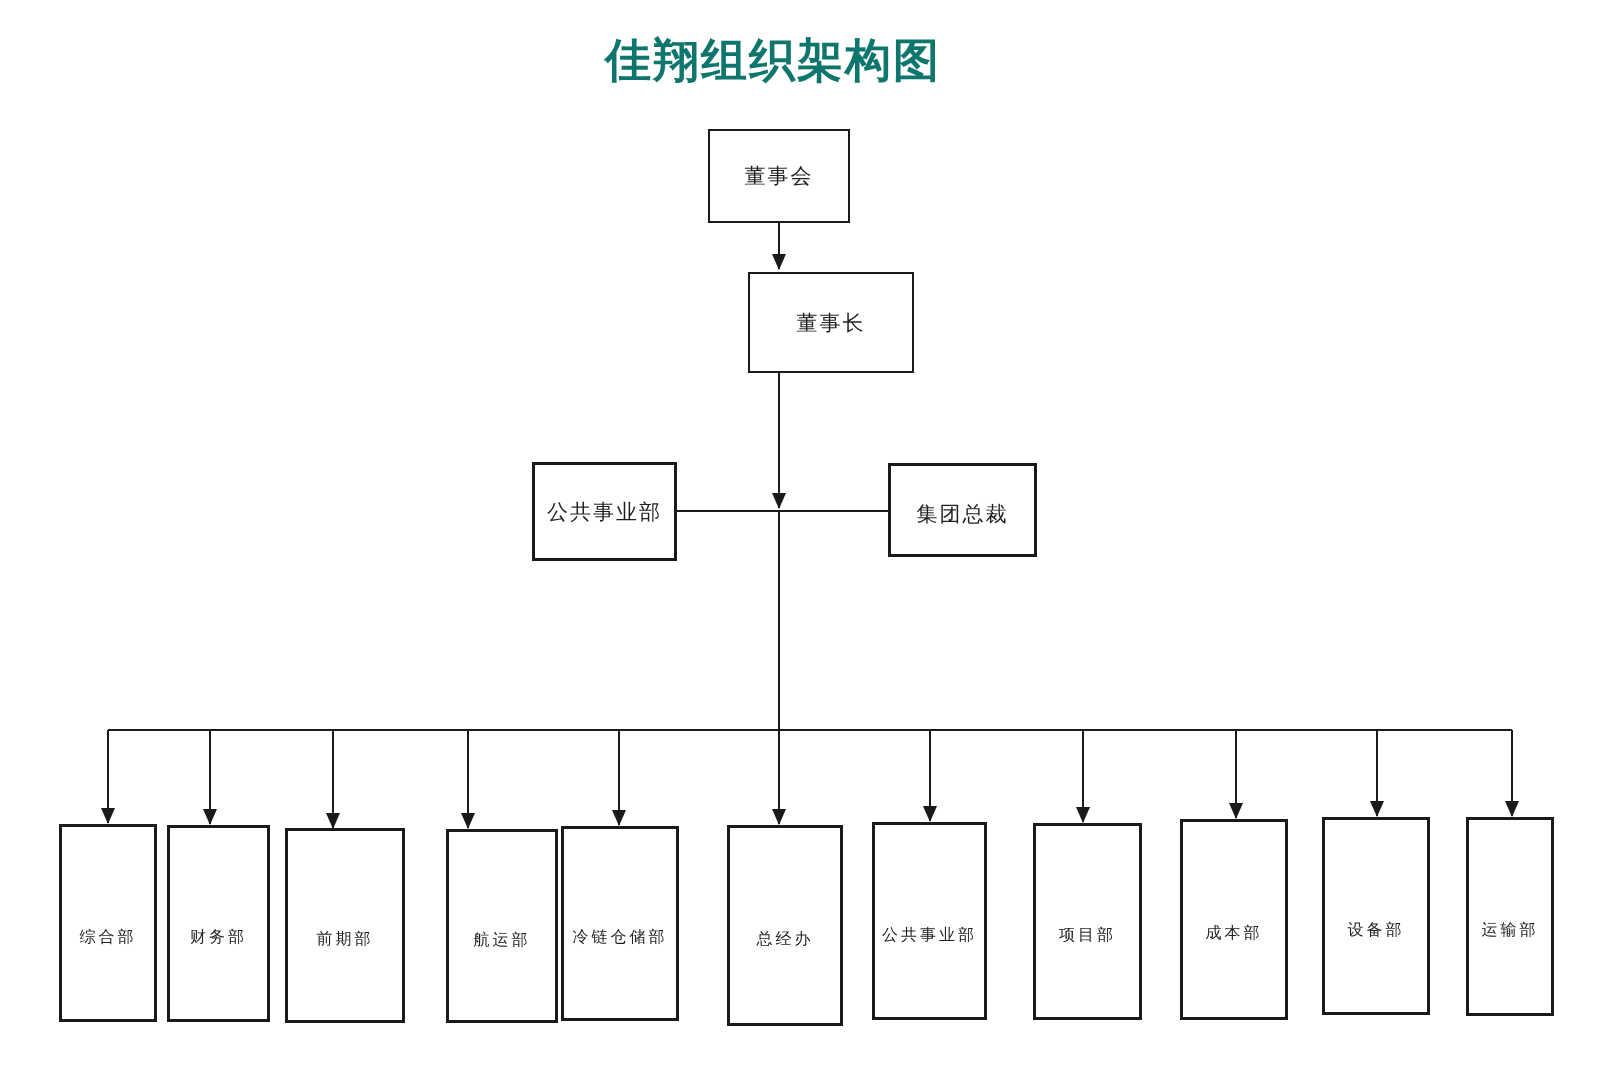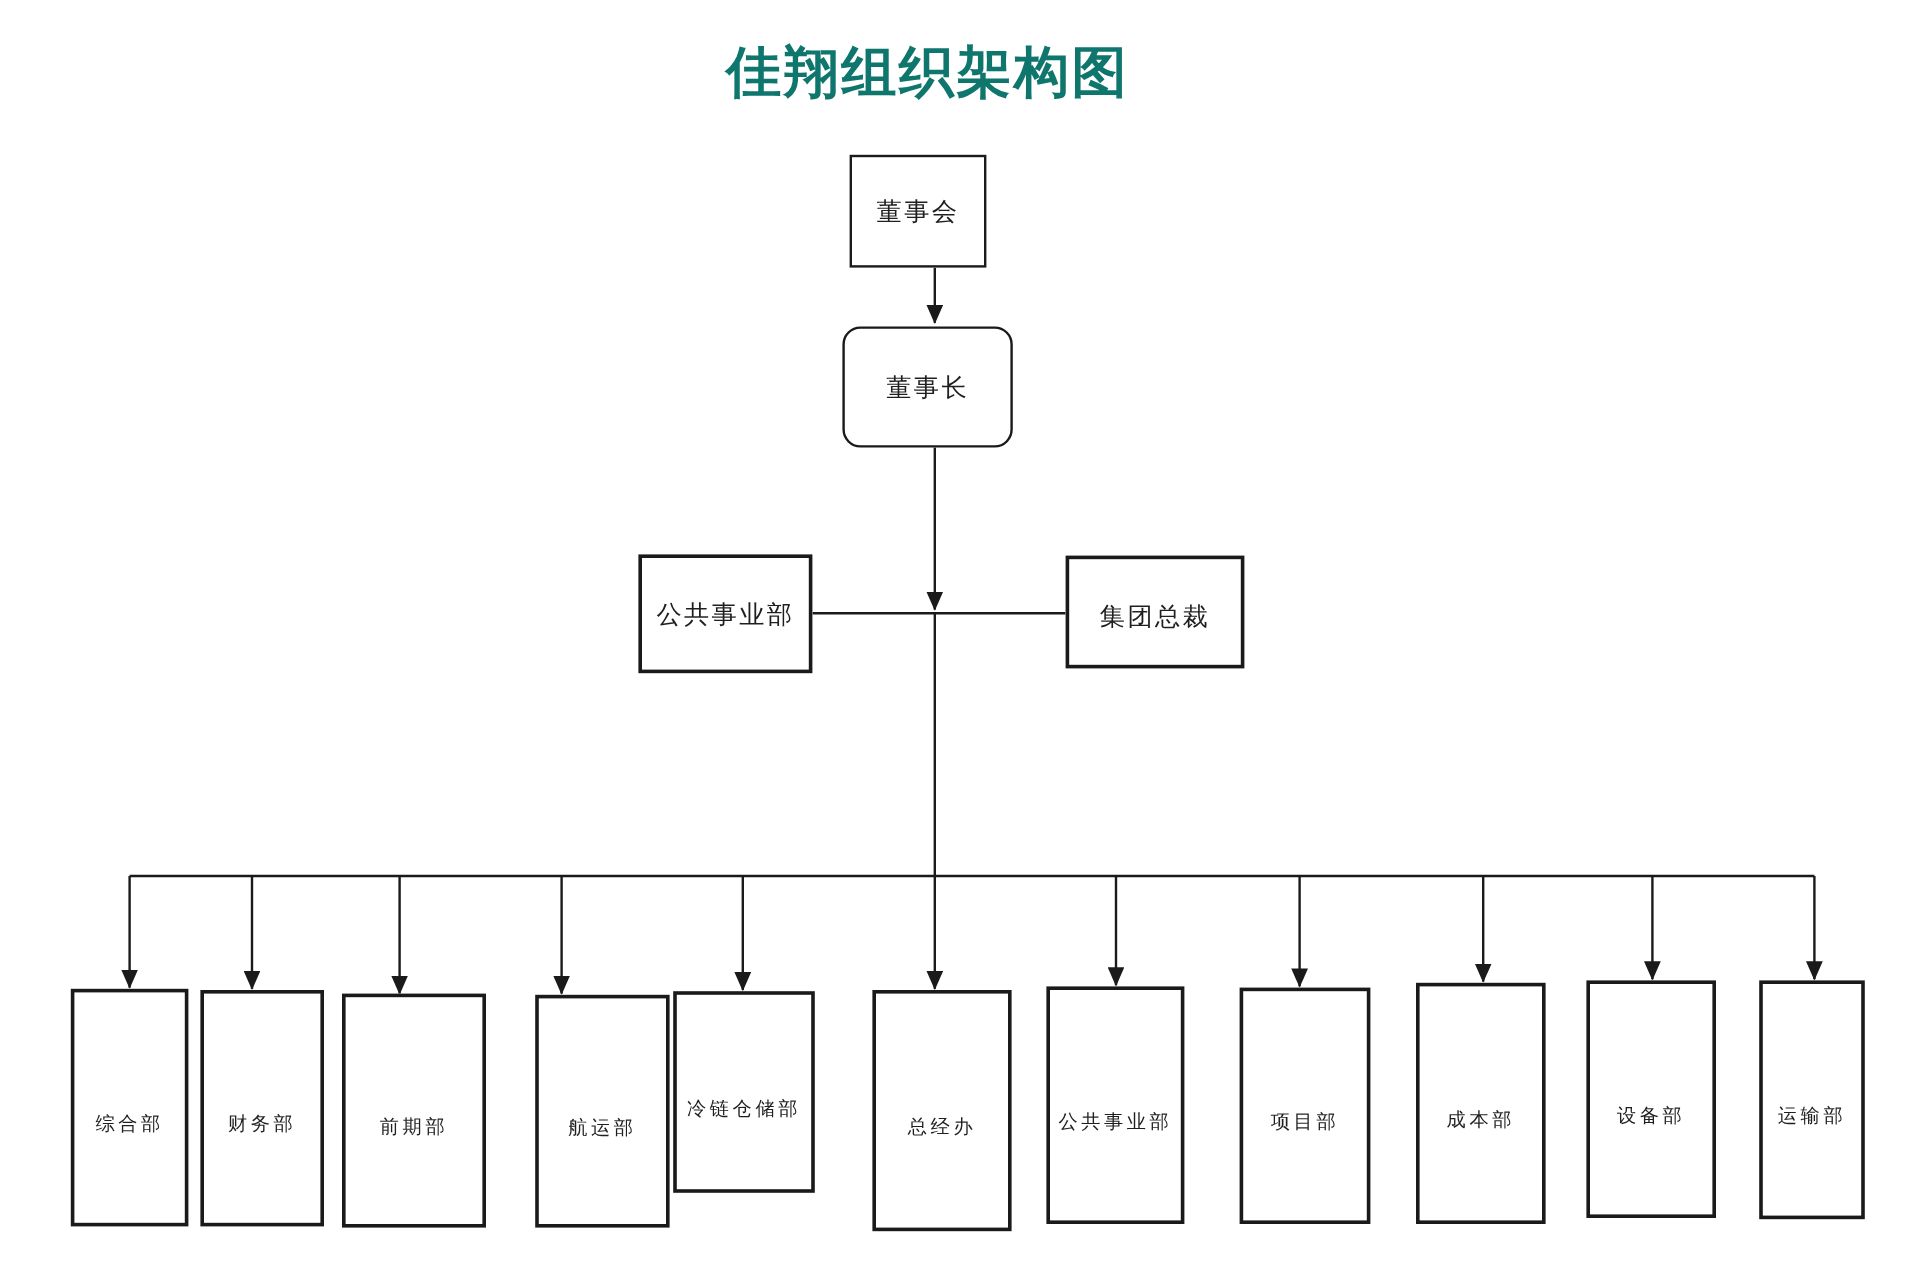--- a/index.html
+++ b/index.html
@@ -28,30 +28,30 @@
     position:absolute;
     box-sizing:border-box;
     background:#fff;
     display:flex;align-items:center;justify-content:center;
     white-space:nowrap;
   }
   .node-top{border:2px solid var(--line);font-size:21px;letter-spacing:2px;}
   .node-mid{border:3px solid var(--line);font-size:21px;letter-spacing:2px;}
   .node-dept{border:3px solid var(--line);font-size:16px;letter-spacing:3px;padding-top:28px;}
   
-  .box-board{left:708px;top:129px;width:114px;height:94px;}
-  .box-chairman{left:702px;top:272px;width:142px;height:101px;border-radius:15px;}
+  .box-board{left:708px;top:129px;width:142px;height:94px;}
+  .box-chairman{left:748px;top:272px;width:166px;height:101px;}
   .box-vice{left:532px;top:462px;width:145px;height:99px;}
   .box-president{left:888px;top:463px;width:149px;height:94px;padding-top:8px;text-align:center;}
   
   .d0{left:59px;top:824px;width:98px;height:198px;}
   .d1{left:167px;top:825px;width:103px;height:197px;}
   .d2{left:285px;top:828px;width:120px;height:195px;}
   .d3{left:414px;top:829px;width:112px;height:194px;margin-left:32px;}
-  .d4{left:561px;top:826px;width:118px;height:168px;}
+  .d4{left:561px;top:826px;width:118px;height:195px;}
   .d5{left:727px;top:825px;width:116px;height:201px;}
   .d6{left:872px;top:822px;width:115px;height:198px;}
   .d7{left:1033px;top:823px;width:109px;height:197px;}
   .d8{left:1180px;top:819px;width:108px;height:201px;}
   .d9{left:1322px;top:817px;width:108px;height:198px;}
   .d10{left:1466px;top:817px;width:88px;height:199px;}
 </style>
 </head>
 <body>
 

